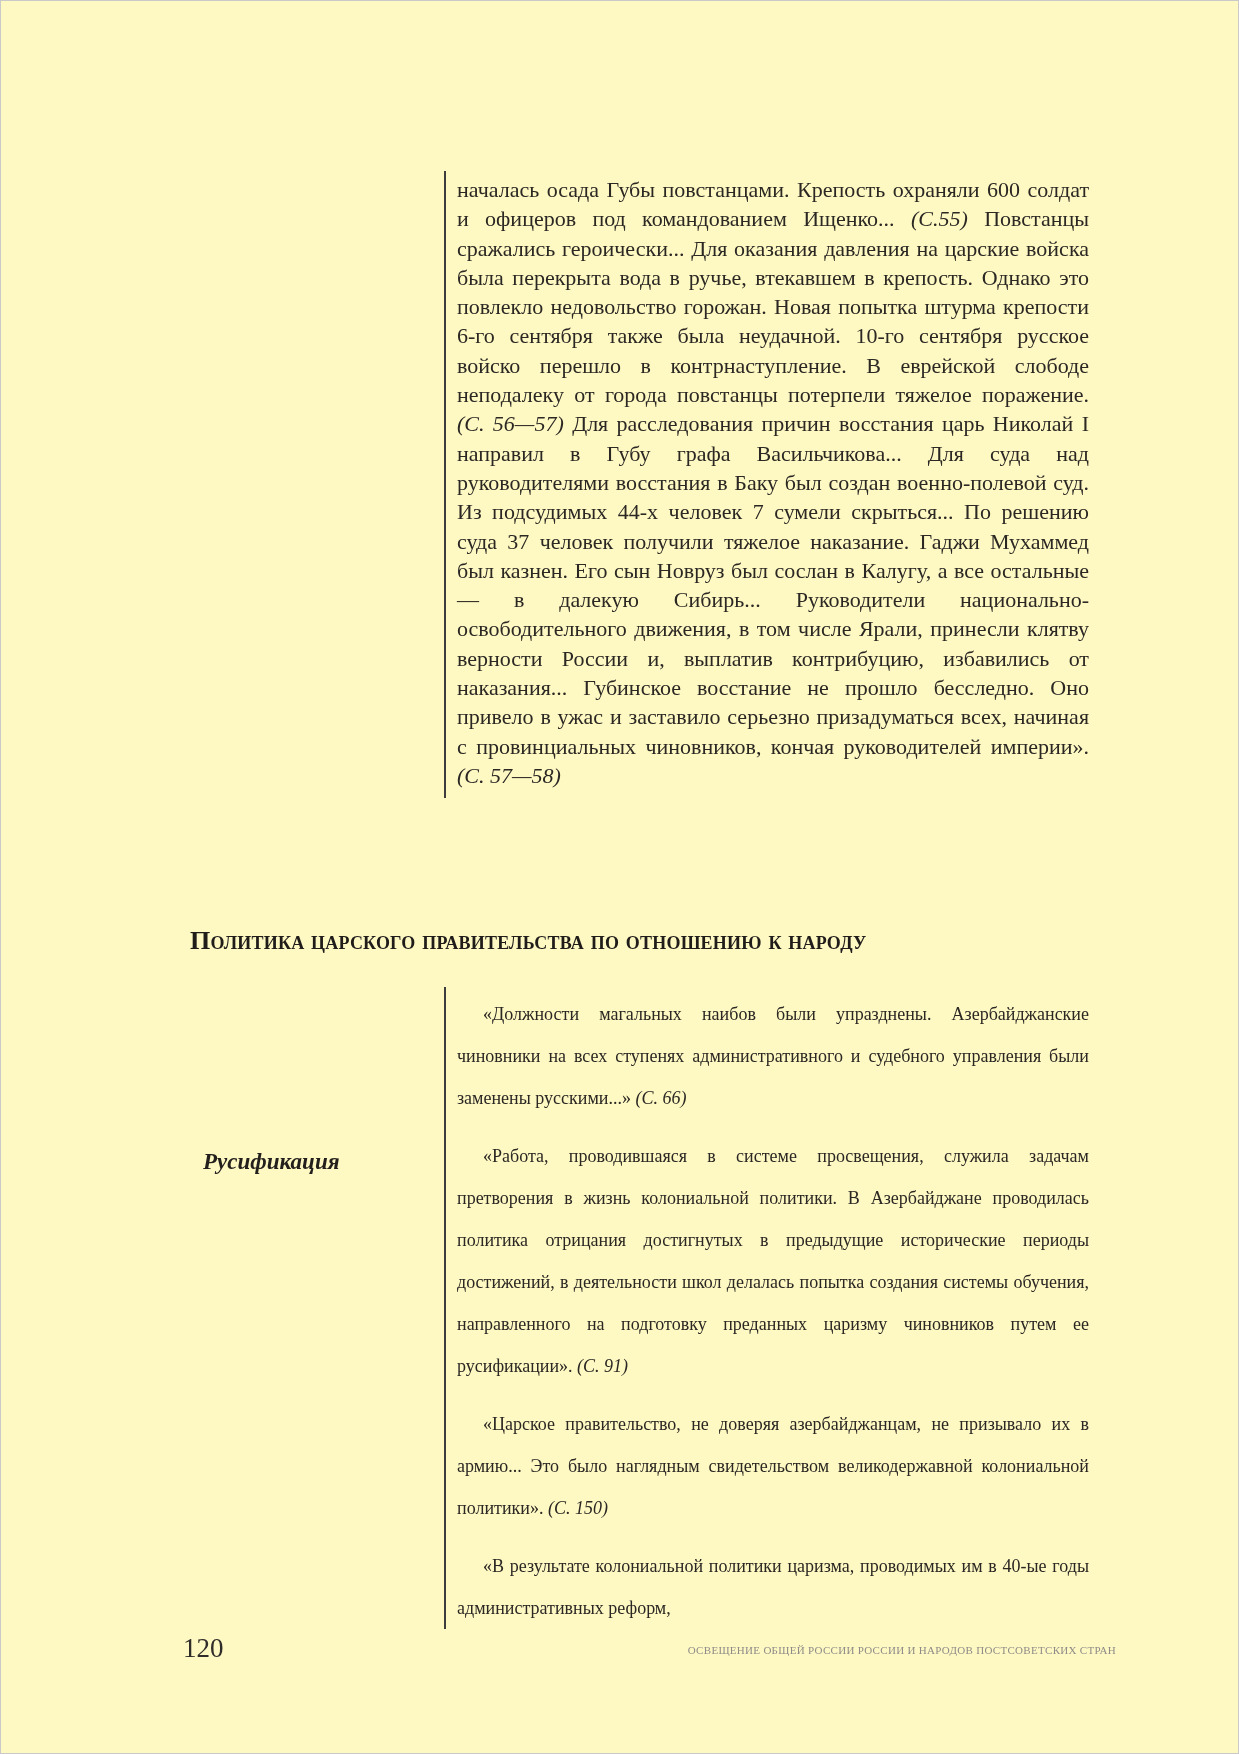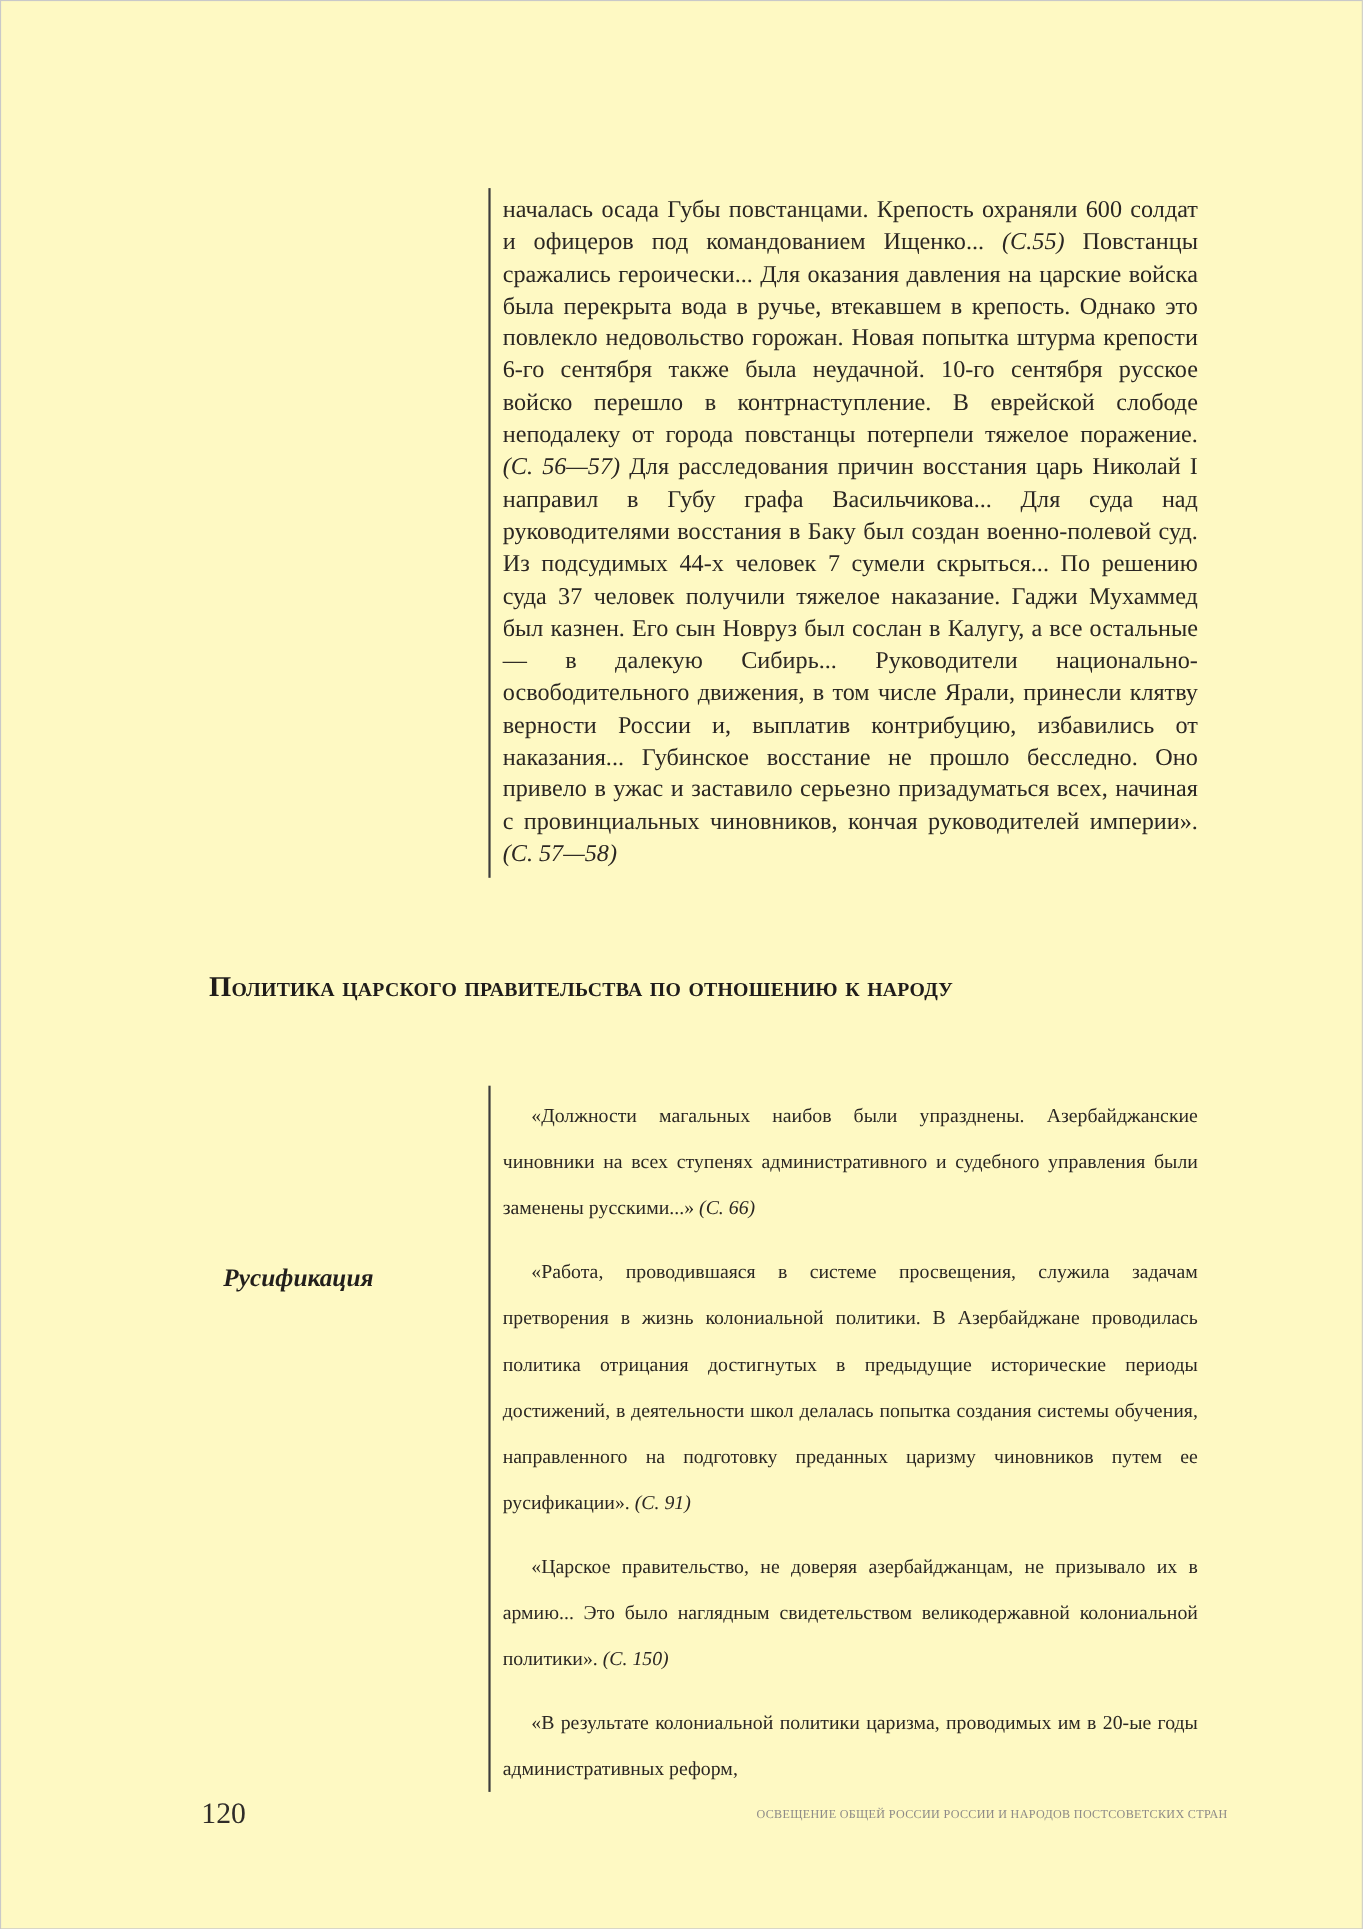--- a/index.html
+++ b/index.html
@@ -20,21 +20,21 @@
     border-left:2px solid #3d3d3d;
     padding:4px 0 8px 11px;
   }
   .excerpt-block p{
     margin:0;text-align:justify;
     font-size:22px;line-height:29.3px;
   }
   .cite{font-style:italic;}
   
   .section-title{
-    position:absolute;left:189px;top:880px;margin:0;
+    position:absolute;left:189px;top:924px;margin:0;
     font-size:26px;line-height:1.2;font-weight:700;
     font-variant:small-caps;letter-spacing:.2px;
     color:#1f1c1a;white-space:nowrap;
   }
   
   .margin-label{
     position:absolute;left:202px;width:235px;
     font-size:23px;font-weight:700;font-style:italic;
     line-height:33px;white-space:pre-line;color:#221f1c;
   }
@@ -80,20 +80,20 @@
 
   <div class="margin-label" id="label-russification">Русификация</div>
 
   <div class="quotes-block">
     <p><span>«Должности магальных наибов были упразднены. Азербайджанские чиновники на всех ступенях административного и судебного управления были заменены русскими...»</span>
       <i class="cite">(С. 66)</i></p>
     <p><span>«Работа, проводившаяся в системе просвещения, служила задачам претворения в жизнь колониальной политики. В Азербайджане проводилась политика отрицания достигнутых в предыдущие исторические периоды достижений, в деятельности школ делалась попытка создания системы обучения, направленного на подготовку преданных царизму чиновников путем ее русификации».</span>
       <i class="cite">(С. 91)</i></p>
     <p><span>«Царское правительство, не доверяя азербайджанцам, не призывало их в армию... Это было наглядным свидетельством великодержавной колониальной политики».</span>
       <i class="cite">(С. 150)</i></p>
-    <p><span>«В результате колониальной политики царизма, проводимых им в 20-ые годы административных реформ,</span>
+    <p><span>«В результате колониальной политики царизма, проводимых им в 40-ые годы административных реформ,</span>
       <i class="cite"></i></p>
   </div>
 
   <div class="page-number">120</div>
   <div class="running-title">ОСВЕЩЕНИЕ ОБЩЕЙ РОССИИ РОССИИ И НАРОДОВ ПОСТСОВЕТСКИХ СТРАН</div>
 
 </div>
 
 </body></html>

